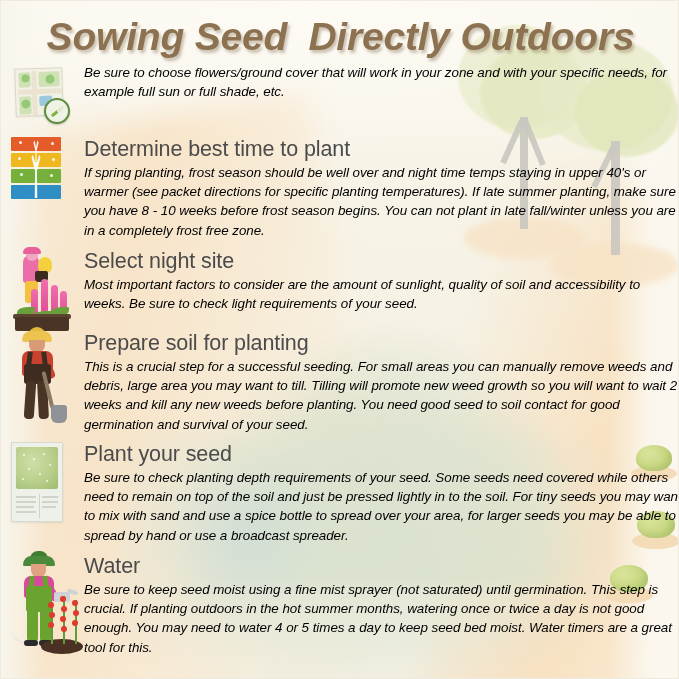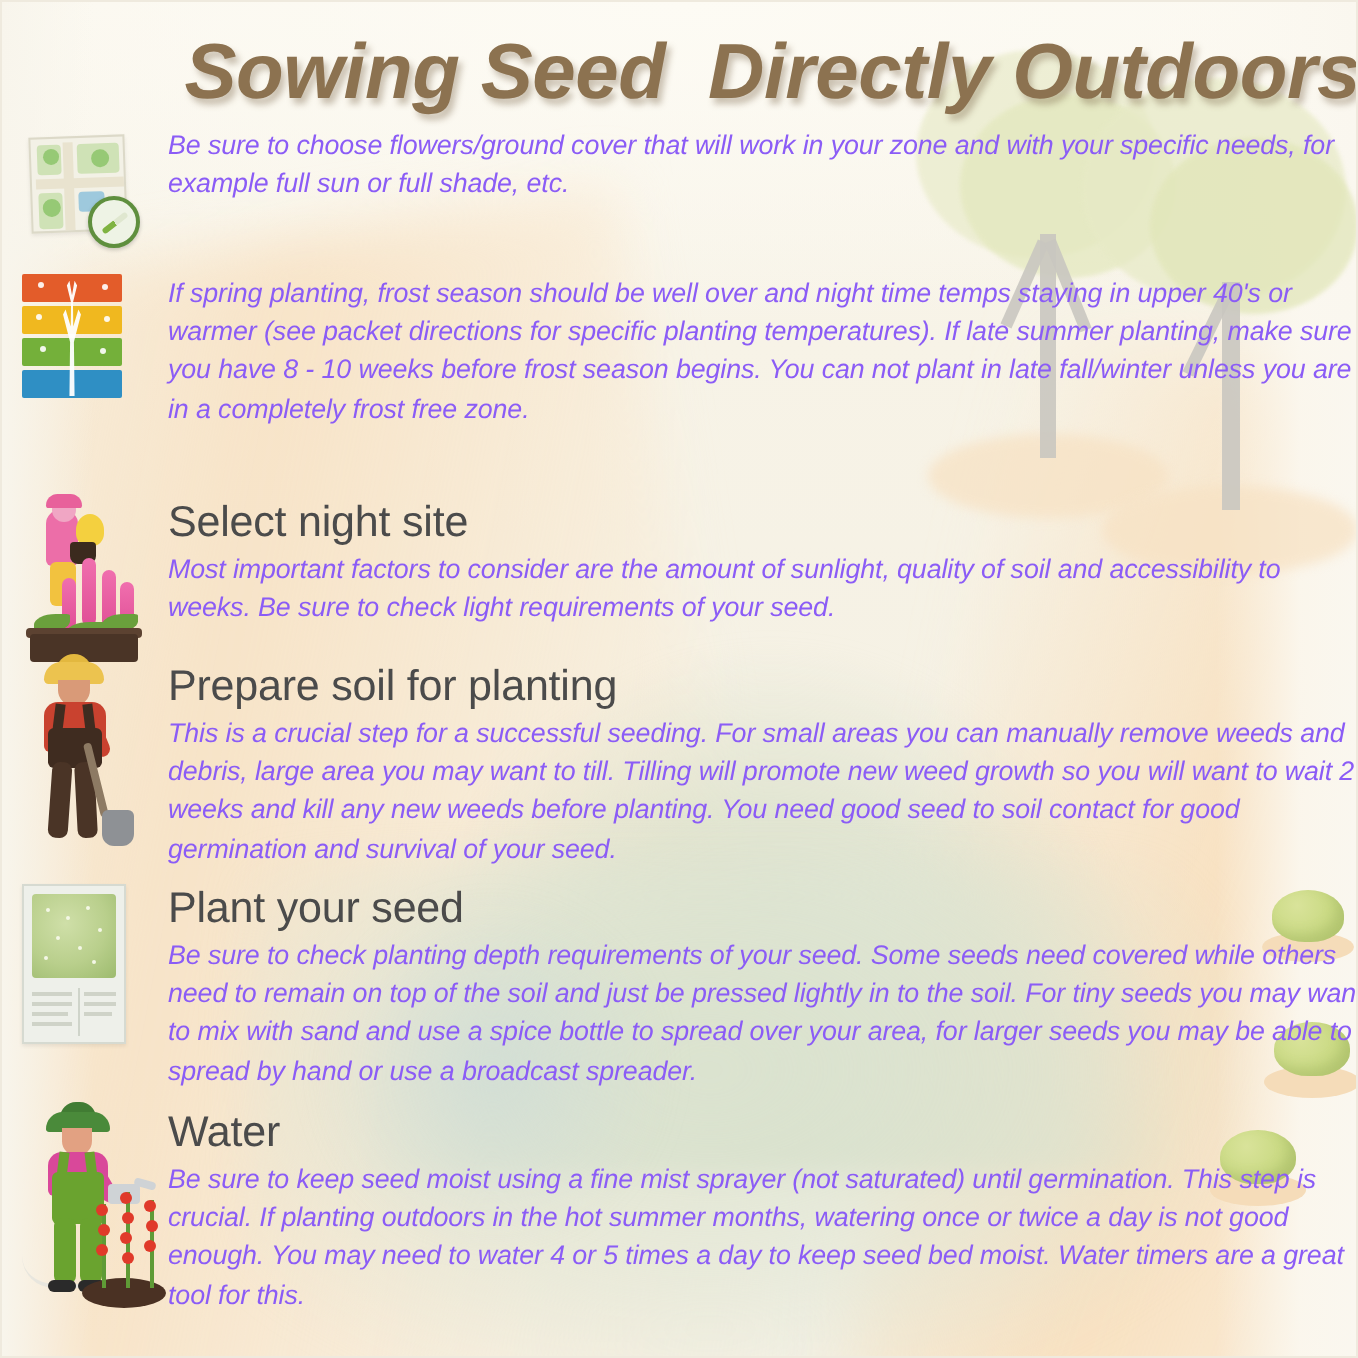--- a/index.html
+++ b/index.html
@@ -98,21 +98,21 @@
   .bush .foliage{
     position:absolute; left:10%; top:0; width:80%; height:72%;
     border-radius:50% 50% 45% 45%;
     background:radial-gradient(circle at 35% 30%, #d9e39a 0%, #cada84 55%, #bdd076 100%);
     box-shadow: inset -4px -4px 6px rgba(150,170,90,.35);
   }
 
   
   #title{
     position:absolute; left:0; top:14px; width:679px;
-    text-align:right;
+    text-align:center;
     font-style:italic; font-weight:bold;
     font-size:39px; line-height:44px;
     letter-spacing:-.2px;
     color:#8c7250;
     text-shadow:2px 3px 3px rgba(120,100,70,.38);
     white-space:pre;
     font-family:"Liberation Sans", sans-serif;
   }
 
   
@@ -130,21 +130,21 @@
     font-weight:normal;
     color:#4b4b4b;
     letter-spacing:-.1px;
     margin:0 0 1px 0;
     font-family:"Liberation Sans", sans-serif;
   }
   .step p{
     font-size:13.4px;
     line-height:19.2px;
     font-style:italic;
-    color:#8b5cf6;
+    color:#000000;
     letter-spacing:-.05px;
     font-family:"Liberation Sans", sans-serif;
   }
 
   
   #step-0{ left:10px; top:62px;  width:660px; }
   #step-0 .text-wrap{ left:73px; top:0; width:592px; }
   #step-1{ left:10px; top:136px; width:660px; }
   #step-1 .text-wrap{ left:73px; top:0; width:595px; }
   #step-2{ left:10px; top:248px; width:660px; }
@@ -473,20 +473,21 @@
           <div class="tree-wm"></div>
           <div class="fleck" style="left:8px;  top:4px;"></div>
           <div class="fleck" style="left:40px; top:5px;"></div>
           <div class="fleck" style="left:7px;  top:20px;"></div>
           <div class="fleck" style="left:41px; top:21px;"></div>
           <div class="fleck" style="left:9px;  top:36px;"></div>
           <div class="fleck" style="left:39px; top:37px;"></div>
         </div>
       </div>
       <div class="text-wrap">
+        <h2>Determine best time to plant</h2>
         <p>If spring planting, frost season should be well over and  night time temps staying in upper 40's or warmer (see packet directions for specific planting temperatures). If late summer planting, make sure you have 8 - 10 weeks before frost season begins. You can not plant in late fall/winter unless you are in a completely frost free zone.</p>
       </div>
     </div>
 
     <div class="step" id="step-2">
       <div class="icon-wrap">
         <div class="ico" id="ico-flowers">
           <div class="body"></div>
           <div class="head"></div>
           <div class="hat"></div>

